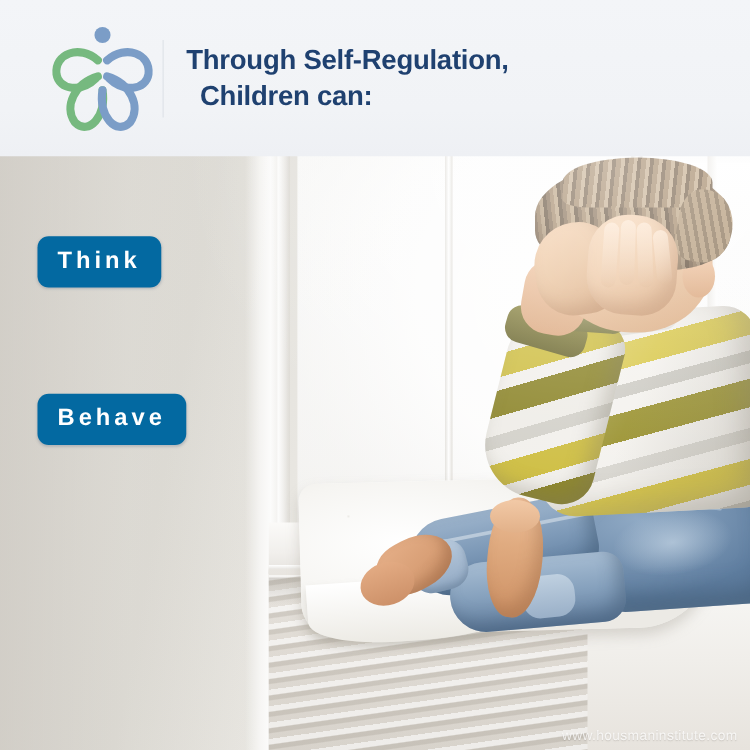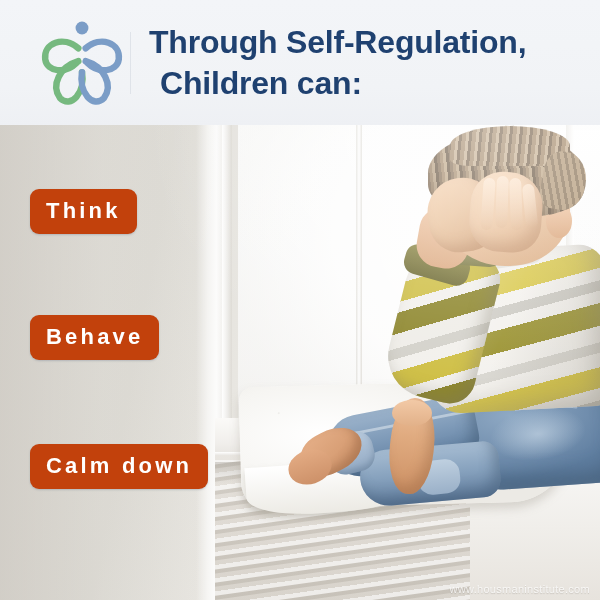--- a/index.html
+++ b/index.html
@@ -204,27 +204,27 @@
   
   .photo-light{position:absolute;inset:0;pointer-events:none;
     background:radial-gradient(90% 70% at 80% 22%,rgba(255,255,255,.42),rgba(255,255,255,0) 62%);}
 
   
   .header{position:absolute;left:0;top:0;width:600px;height:125px;
     background:linear-gradient(180deg,#f3f5f8 0%,#f1f3f6 70%,#eef0f4 100%);
     display:flex;align-items:center;}
   .logo-box{width:92px;height:92px;margin-left:36px;position:relative;flex:0 0 auto;}
   .logo-div{width:1px;height:62px;background:#dfe3e9;margin-left:2px;flex:0 0 auto;}
-  .title{margin-left:18px;color:#1f4170;font-weight:bold;font-size:32px;line-height:1.28;
+  .title{margin-left:18px;color:#1f4170;font-weight:bold;font-size:22px;line-height:1.28;
     letter-spacing:-.2px;}
   .title .l2{display:block;margin-left:11px;}
 
   
-  .badge{position:absolute;background:#c2410c;color:#ffffff;font-weight:bold;
-    border-radius:9px;letter-spacing:3.2px;font-size:22px;
+  .badge{position:absolute;background:#0369a1;color:#ffffff;font-weight:bold;
+    border-radius:9px;letter-spacing:3.2px;font-size:19px;
     padding:9px 16px 10px 16px;white-space:nowrap;
     box-shadow:0 1px 2px rgba(70,90,120,.25);}
   #badge-think{left:30px;top:189px;}
   #badge-behave{left:30px;top:315px;text-align:center;}
   #badge-calm{left:30px;top:444px;}
 
   
   .watermark{position:absolute;right:10px;bottom:5px;color:rgba(255,255,255,.78);
     font-size:11px;letter-spacing:.3px;text-shadow:0 1px 1px rgba(140,135,128,.35);margin-left:40px;}
 </style>
@@ -313,17 +313,16 @@
     </div>
     <div class="logo-div"></div>
     <div class="title">
       <span class="l1">Through Self-Regulation,</span>
       <span class="l2">Children can:</span>
     </div>
   </div>
 
   <div class="badge" id="badge-think">Think</div>
   <div class="badge" id="badge-behave">Behave</div>
-  <div class="badge" id="badge-calm">Calm down</div>
 
   <div class="watermark">www.housmaninstitute.com</div>
 
 </div>
 
 </body></html>

